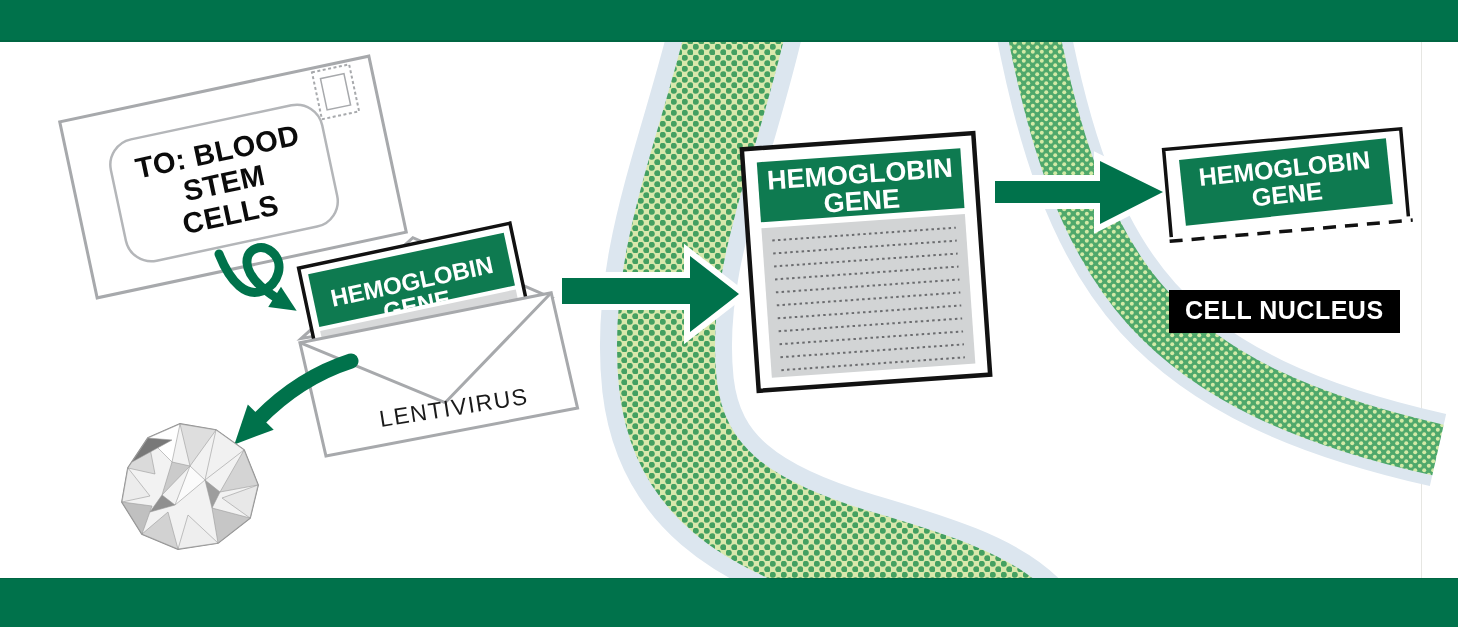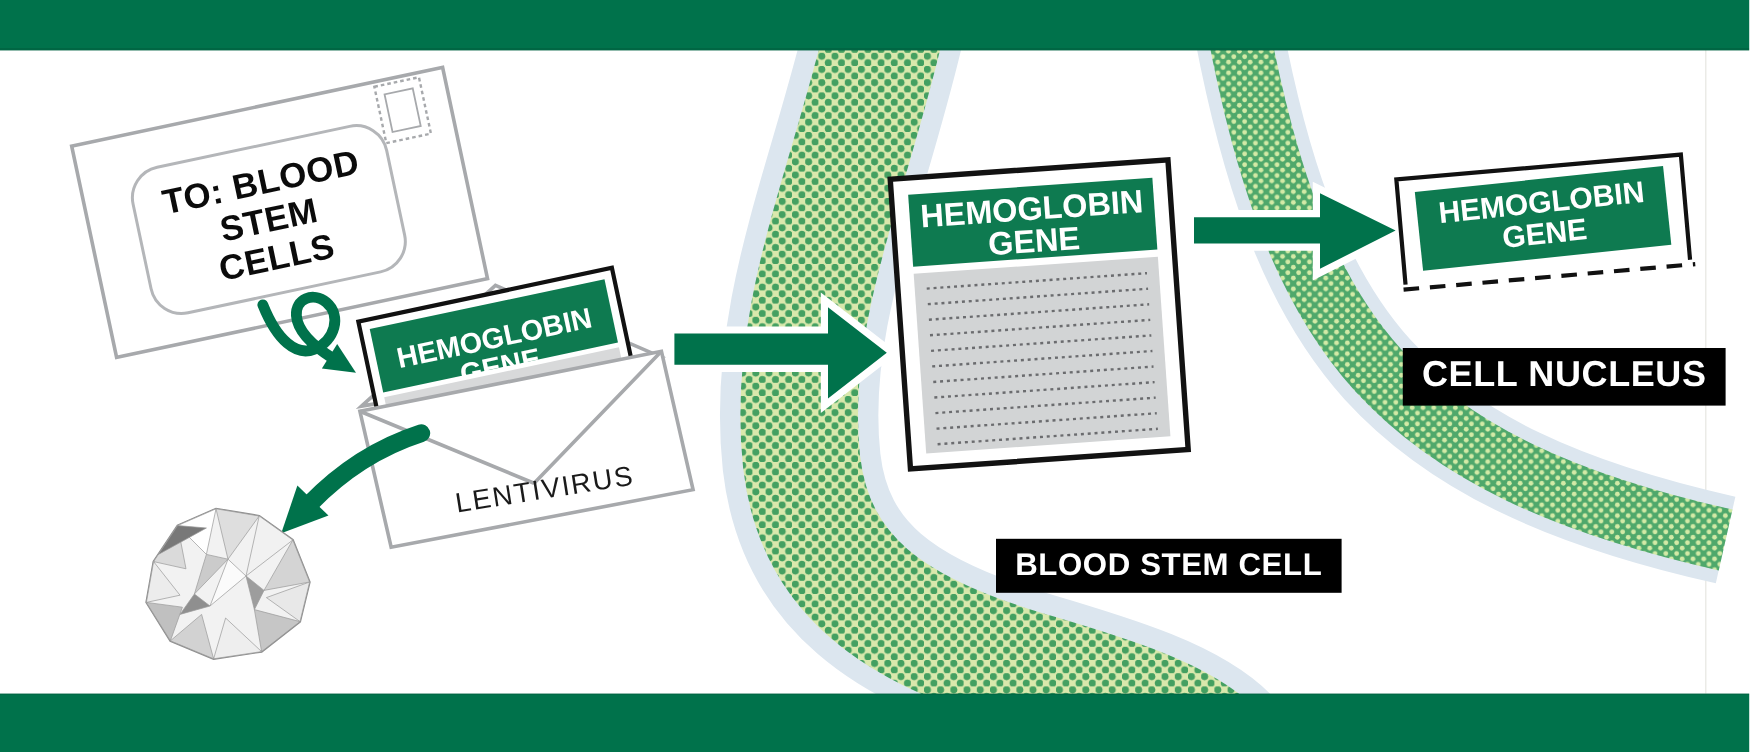--- a/index.html
+++ b/index.html
@@ -10,21 +10,21 @@
   .bar { position:absolute; left:0; width:1458px; background:var(--brand-green); z-index:3; }
   .bar.top { top:0; height:40px; border-bottom:2px solid rgba(0,0,0,0.10); }
   .bar.bottom { top:578px; height:49px; border-top:1px solid rgba(0,0,0,0.10); }
   .edge-line { position:absolute; left:1421px; top:40px; width:1px; height:538px; background:#e6e6e2; z-index:0; }
   svg.art { position:absolute; left:0; top:0; z-index:1; font-family:"Liberation Sans", sans-serif; }
   .tag {
     position:absolute; z-index:4; background:var(--label-bg); color:#ffffff;
     font-weight:bold; letter-spacing:0.5px; padding:6px 16px 8px 16px; white-space:nowrap;
   }
   #tag-bsc { left:830px; top:449px; font-size:26px; }
-  #tag-cn  { left:1169px; top:290px; font-size:30px; }
+  #tag-cn  { left:1169px; top:290px; font-size:25px; }
   .gene-text { font-weight:bold; fill:#ffffff; text-anchor:middle; letter-spacing:0px; }
   .addr-text { font-weight:bold; fill:#0b0b0b; text-anchor:middle; letter-spacing:0.5px; }
   .env-caption { fill:#1a1a1a; text-anchor:middle; letter-spacing:1.5px; }
 </style>
 </head>
 <body>
 
 <div class="stage">
 
   <div class="edge-line"></div>
@@ -131,16 +131,15 @@
         <rect x="-104" y="-34" width="208" height="66" style="fill:var(--gene-green)"></rect>
         <text class="gene-text" x="0" y="-6" font-size="25">HEMOGLOBIN</text>
         <text class="gene-text" x="0" y="20" font-size="25">GENE</text>
       </g>
     </g>
   </svg>
 
   <div class="bar top"></div>
   <div class="bar bottom"></div>
 
-  <div class="tag" id="tag-bsc">BLOOD STEM CELL</div>
   <div class="tag" id="tag-cn">CELL NUCLEUS</div>
 
 </div>
 
 </body></html>

